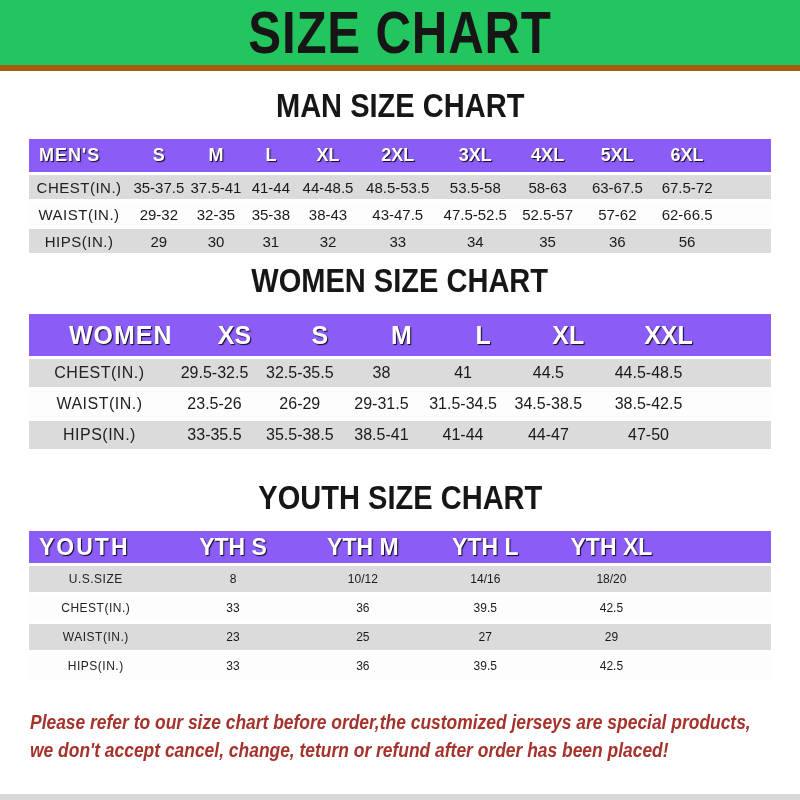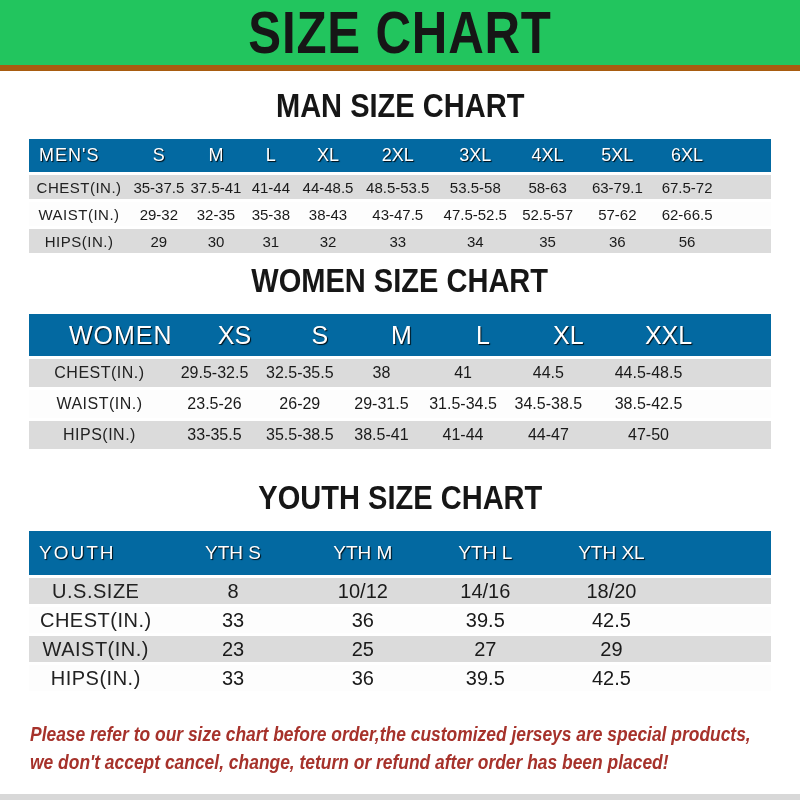--- a/index.html
+++ b/index.html
@@ -46,41 +46,41 @@
   table.size-table {
     width: 742px;
     margin: 14px auto 0 auto;
     border-collapse: separate;
     border-spacing: 0 3px;
     table-layout: fixed;
     text-align: center;
   }
   td { padding: 0; overflow: hidden; white-space: nowrap; }
   tr.bar td {
-    background: #0369a1;
+    background: #8b5cf6;
     color: #ffffff;
-    font-weight: normal;
+    font-weight: bold;
     text-shadow: 1px 1px 1px rgba(0,0,0,0.9);
   }
   tr.bar td.corner { text-align: left; padding-left: 10px; }
   tr.gray td  { background: #DBDBDB; }
   tr.white td { background: #FDFDFD; }
   td.rowlabel { font-size: 15px; letter-spacing: 0.5px; color: #222; }
 
   .men-table tr.bar td   { height: 33px; font-size: 18px; }
   .men-table td.corner   { font-size: 22px; letter-spacing: 1px; }
   .men-table tr.row td   { height: 24px; font-size: 15px; }
 
   .women-table tr.bar td { height: 42px; font-size: 25px; padding-left: 40px; }
   .women-table td.corner { font-size: 23px; letter-spacing: 1px; }
   .women-table tr.row td { height: 28px; font-size: 16px; }
 
-  .youth-table tr.bar td { height: 44px; font-size: 19px; }
+  .youth-table tr.bar td { height: 32px; font-size: 23px; }
   .youth-table td.corner { font-size: 24px; letter-spacing: 2px; }
-  .youth-table tr.row td { height: 26px; font-size: 20px; margin-left: 24px; }
+  .youth-table tr.row td { height: 26px; font-size: 12px; margin-left: 24px; }
 
   
   .footer-note {
     margin: 26px 0 0 30px;
     color: #A6322B;
     font-weight: bold;
   }
   .footer-note div {
     white-space: nowrap;
     font-style: italic;
@@ -141,21 +141,21 @@
   </tr>
   <tr class="row gray">
     <td class="rowlabel">CHEST(IN.)</td>
     <td>35-37.5</td>
     <td>37.5-41</td>
     <td>41-44</td>
     <td>44-48.5</td>
     <td>48.5-53.5</td>
     <td>53.5-58</td>
     <td>58-63</td>
-    <td>63-79.1</td>
+    <td>63-67.5</td>
     <td>67.5-72</td>
     <td></td>
   </tr>
   <tr class="row white">
     <td class="rowlabel">WAIST(IN.)</td>
     <td>29-32</td>
     <td>32-35</td>
     <td>35-38</td>
     <td>38-43</td>
     <td>43-47.5</td>

